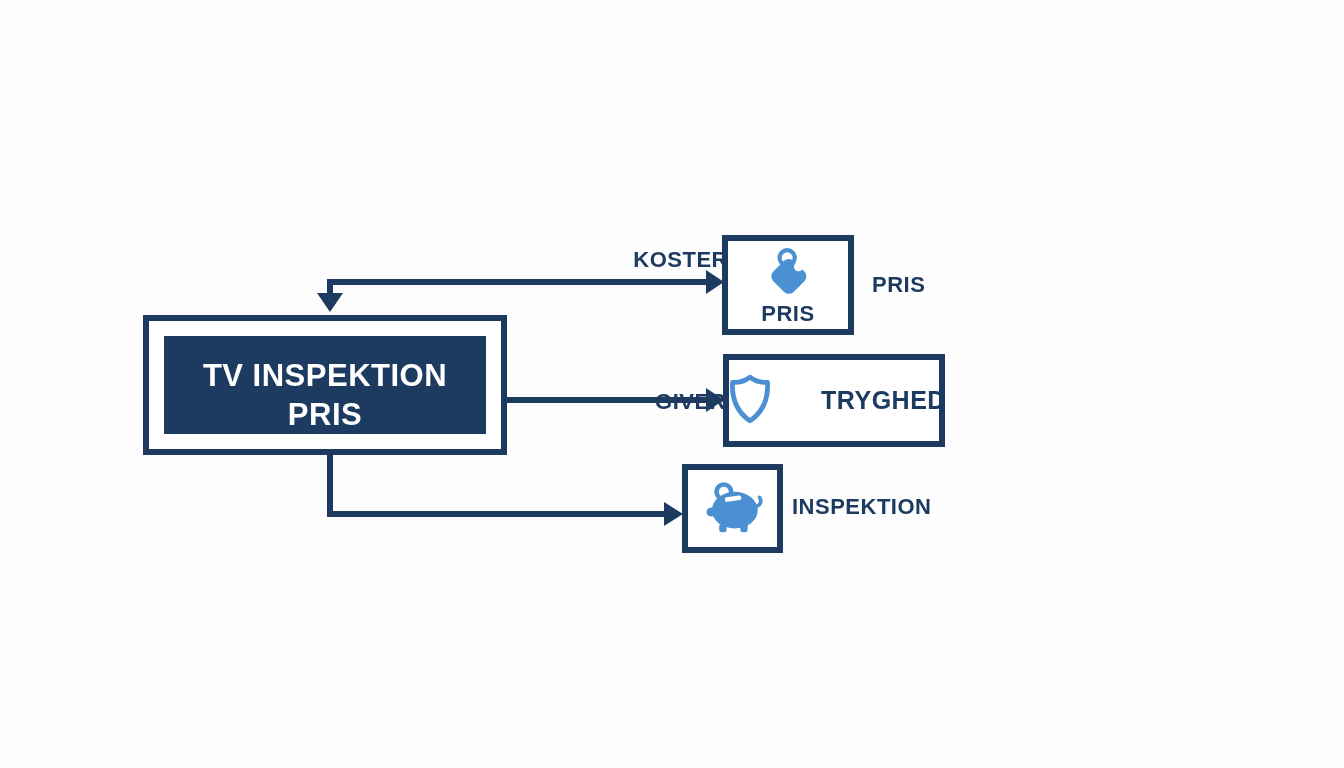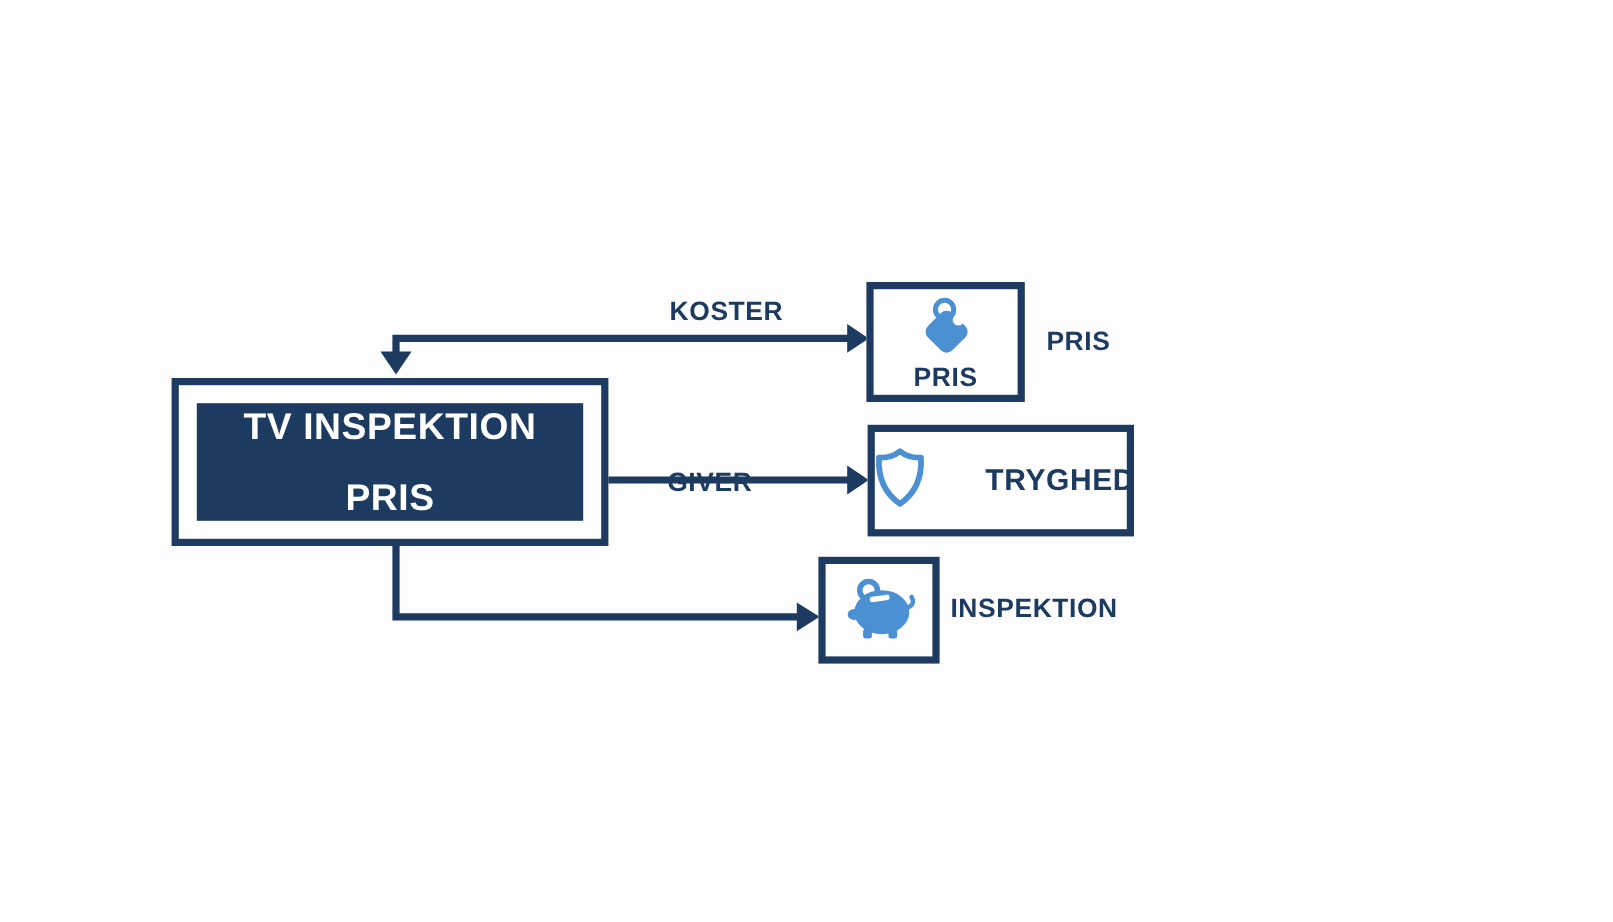--- a/index.html
+++ b/index.html
@@ -10,32 +10,32 @@
 
   .title { position:absolute; left:133px; top:116px; font-size:35px; letter-spacing:0.3px; white-space:nowrap; }
 
   .connectors { position:absolute; left:0; top:0; width:1344px; height:768px; pointer-events:none; }
   .connectors .line { fill:none; stroke:var(--navy); stroke-width:6; }
   .connectors .head { fill:var(--navy); stroke:none; }
 
   .main-node { position:absolute; left:143px; top:315px; width:364px; height:140px;
                background:var(--white); border:6px solid var(--navy); padding:15px; }
   .main-inner { width:100%; height:100%; background:var(--navy); color:#fff;
-                display:flex; flex-direction:column; align-items:center; justify-content:space-between;
+                display:flex; flex-direction:column; align-items:center; justify-content:flex-end;
                 font-size:31px; line-height:1.26; letter-spacing:0.5px; text-align:center; }
 
   .node { position:absolute; background:var(--white); border:6px solid var(--navy);
           display:flex; align-items:center; justify-content:center; }
   .node-pris { left:722px; top:235px; width:132px; height:100px; flex-direction:column; padding-top:3px; }
   .node-pris .inner-label { font-size:22px; letter-spacing:0.5px; margin-top:-3px; }
   .node-tryghed { left:723px; top:354px; width:222px; height:93px; gap:17px; }
   .node-tryghed .inner-label { font-size:25px; letter-spacing:0.5px;margin-left:26px; }
   .node-piggy { left:682px; top:464px; width:101px; height:89px; }
 
-  .edge-label { position:absolute; font-size:22px; letter-spacing:0.5px; width:170px; text-align:left; }
+  .edge-label { position:absolute; font-size:22px; letter-spacing:0.5px; width:170px; text-align:right; }
   .edge-label.koster { left:558px; top:247px; }
   .edge-label.giver  { left:556px; top:365px;margin-top:24px; }
   .edge-label.eren   { left:535px; top:519px; }
 
   .outer-label { position:absolute; font-size:22px; letter-spacing:0.5px; white-space:nowrap; }
   .outer-label.pris        { left:872px; top:272px; }
   .outer-label.investering { left:792px; top:494px; }
 
   .icon-fill { fill:var(--blue); }
   .icon-stroke { fill:none; stroke:var(--blue); }

